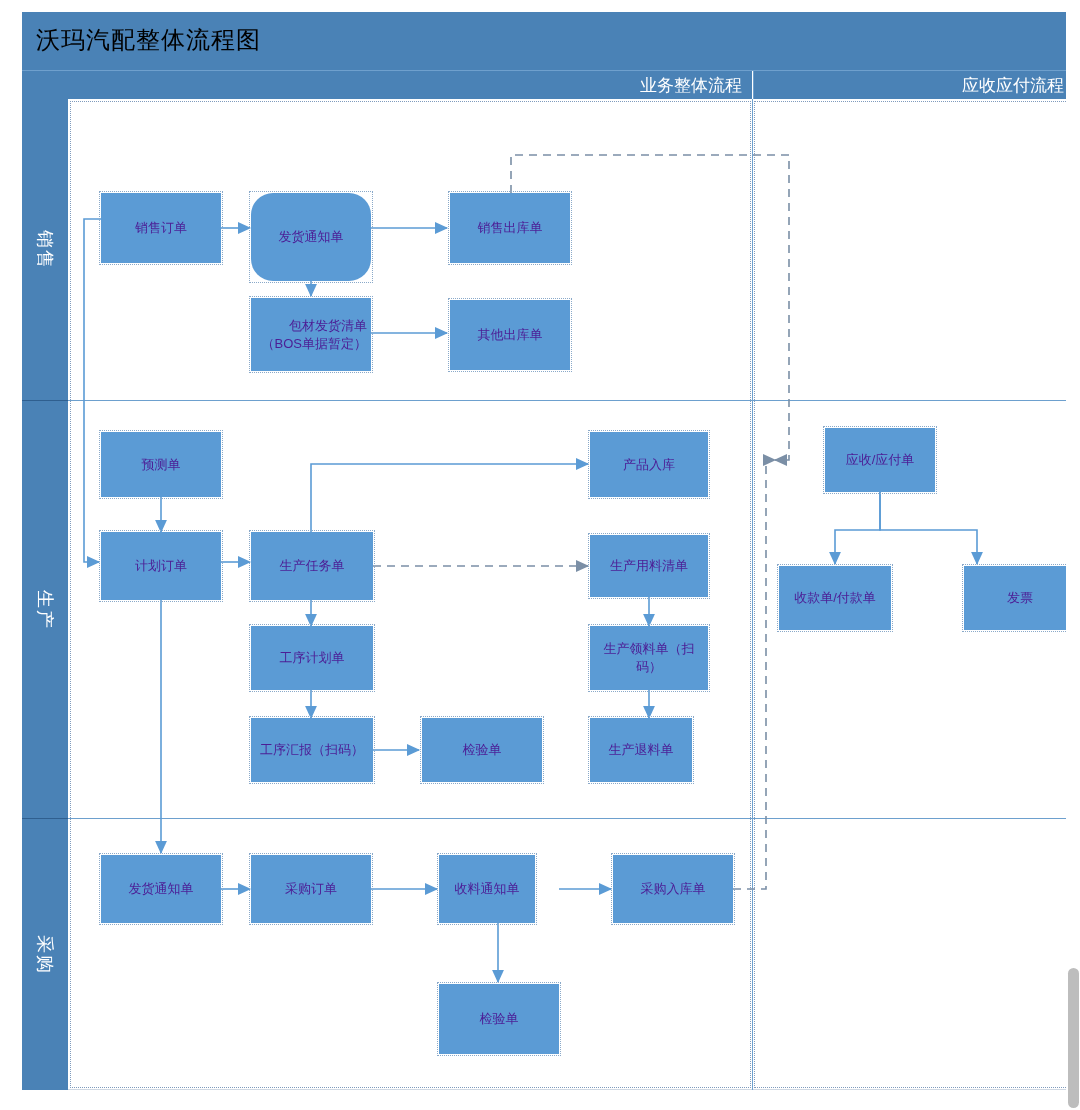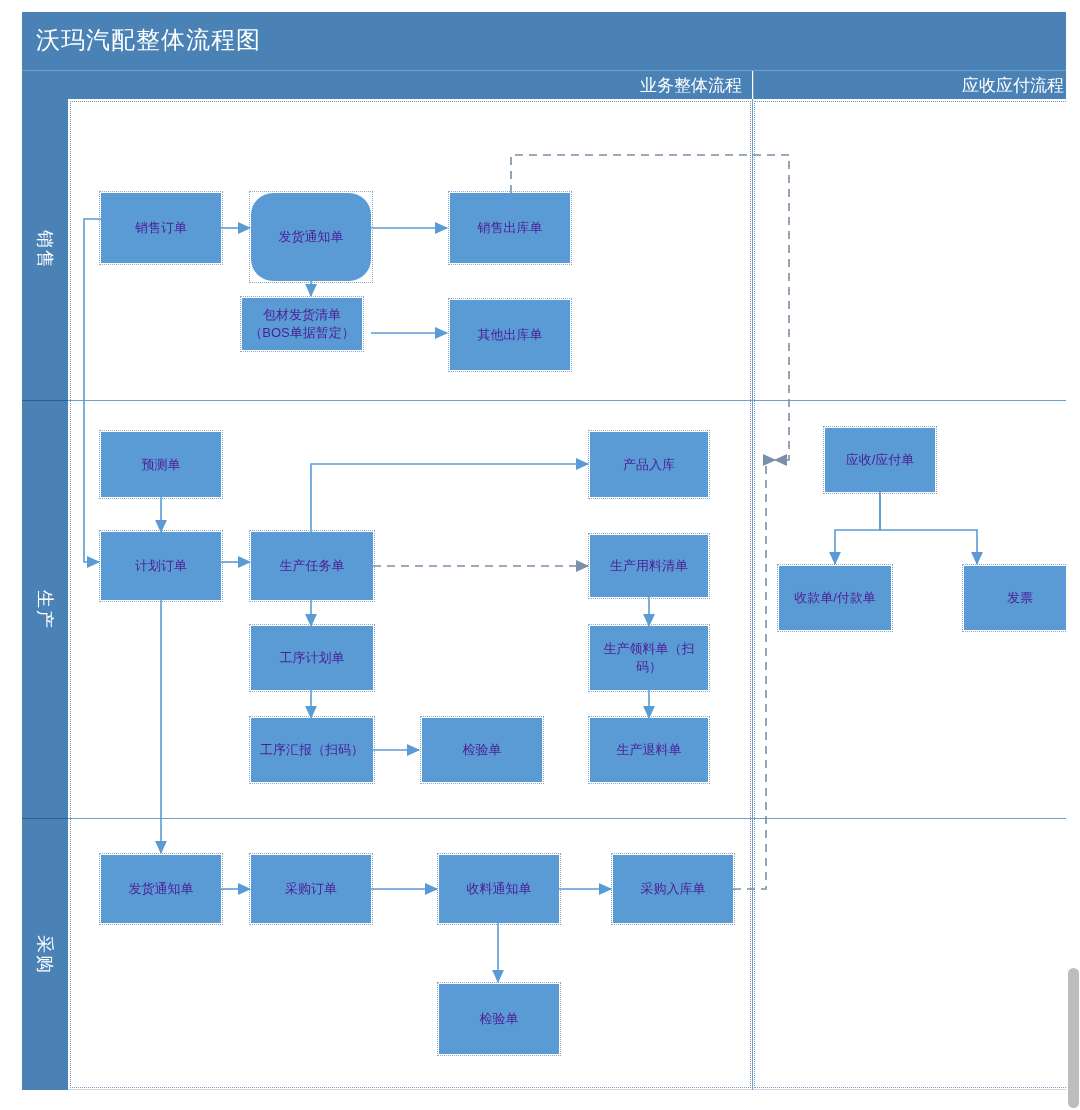--- a/index.html
+++ b/index.html
@@ -7,21 +7,21 @@
 
   #page{position:relative;width:1080px;height:1110px;background:#ffffff;overflow:hidden;}
 
   
   .diagram-frame{position:absolute;left:22px;top:12px;width:1052px;height:1078px;
       background:#fff;border:1px solid #cfd8e3;box-sizing:border-box;}
 
   .title-bar{position:absolute;left:22px;top:12px;width:1052px;height:58px;
       background:#4a82b6;color:#ffffff;box-sizing:border-box;}
   .title-bar .title-text{position:absolute;left:14px;top:12px;font-size:24px;letter-spacing:1px;
-      color:#ffffff;white-space:nowrap;}
+      color:#000000;white-space:nowrap;}
 
   .band-sep{position:absolute;left:22px;top:70px;width:1052px;height:1px;background:#6fa0cd;}
 
   .col-header{position:absolute;top:71px;height:28px;background:#4a82b6;color:#fff;
       box-sizing:border-box;}
   .col-header .ch-text{position:absolute;right:10px;bottom:2px;font-size:17px;white-space:nowrap;}
   #col-head-main{left:22px;width:730px;}
   #col-head-ar{left:753px;width:321px;border-left:1px solid #6fa0cd;padding-left:28px;}
 
   
@@ -132,37 +132,37 @@
     <path class="ln" d="M498,921 L498,982" marker-end="url(#ah)"></path>
     <path class="ln-d" d="M733,889 L766,889 L766,460 L775,460" marker-end="url(#ahd)"></path>
 
     <path class="ln" d="M880,492 L880,530 L835,530 L835,564" marker-end="url(#ah)"></path>
     <path class="ln" d="M880,492 L880,530 L977,530 L977,564" marker-end="url(#ah)"></path>
   </svg>
 
   <div class="node" style="left:101px;top:193px;width:120px;height:70px;">销售订单</div>
   <div class="node" style="left:251px;top:193px;width:120px;height:88px;border-radius:22px;">发货通知单</div>
   <div class="node" style="left:450px;top:193px;width:120px;height:70px;">销售出库单</div>
-  <div class="node" style="left:242px;top:298px;width:120px;height:52px;">包材发货清单（BOS单据暂定）</div>
+  <div class="node" style="left:251px;top:298px;width:120px;height:73px;text-align:right;">包材发货清单（BOS单据暂定）</div>
   <div class="node" style="left:450px;top:300px;width:120px;height:70px;">其他出库单</div>
 
   <div class="node" style="left:101px;top:432px;width:120px;height:65px;">预测单</div>
   <div class="node" style="left:101px;top:532px;width:120px;height:68px;">计划订单</div>
   <div class="node" style="left:251px;top:532px;width:122px;height:68px;">生产任务单</div>
   <div class="node" style="left:251px;top:626px;width:122px;height:64px;">工序计划单</div>
   <div class="node" style="left:251px;top:718px;width:122px;height:64px;">工序汇报（扫码）</div>
   <div class="node" style="left:422px;top:718px;width:120px;height:64px;">检验单</div>
   <div class="node" style="left:590px;top:432px;width:118px;height:65px;">产品入库</div>
   <div class="node" style="left:590px;top:535px;width:118px;height:62px;">生产用料清单</div>
   <div class="node" style="left:590px;top:626px;width:118px;height:64px;">生产领料单（扫码）</div>
-  <div class="node" style="left:590px;top:718px;width:118px;height:64px;">生产退料单</div>
+  <div class="node" style="left:590px;top:718px;width:102px;height:64px;">生产退料单</div>
 
   <div class="node" style="left:101px;top:855px;width:120px;height:68px;">发货通知单</div>
   <div class="node" style="left:251px;top:855px;width:120px;height:68px;">采购订单</div>
-  <div class="node" style="left:439px;top:855px;width:120px;height:68px;">收料通知单</div>
+  <div class="node" style="left:439px;top:855px;width:96px;height:68px;">收料通知单</div>
   <div class="node" style="left:613px;top:855px;width:120px;height:68px;">采购入库单</div>
   <div class="node" style="left:439px;top:984px;width:120px;height:70px;">检验单</div>
 
   <div class="node" style="left:825px;top:428px;width:110px;height:64px;">应收/应付单</div>
   <div class="node" style="left:779px;top:566px;width:112px;height:64px;">收款单/付款单</div>
   <div class="node" style="left:964px;top:566px;width:112px;height:64px;">发票</div>
 
   <div class="scrollbar-track">
     <div class="scrollbar-thumb"></div>
   </div>

